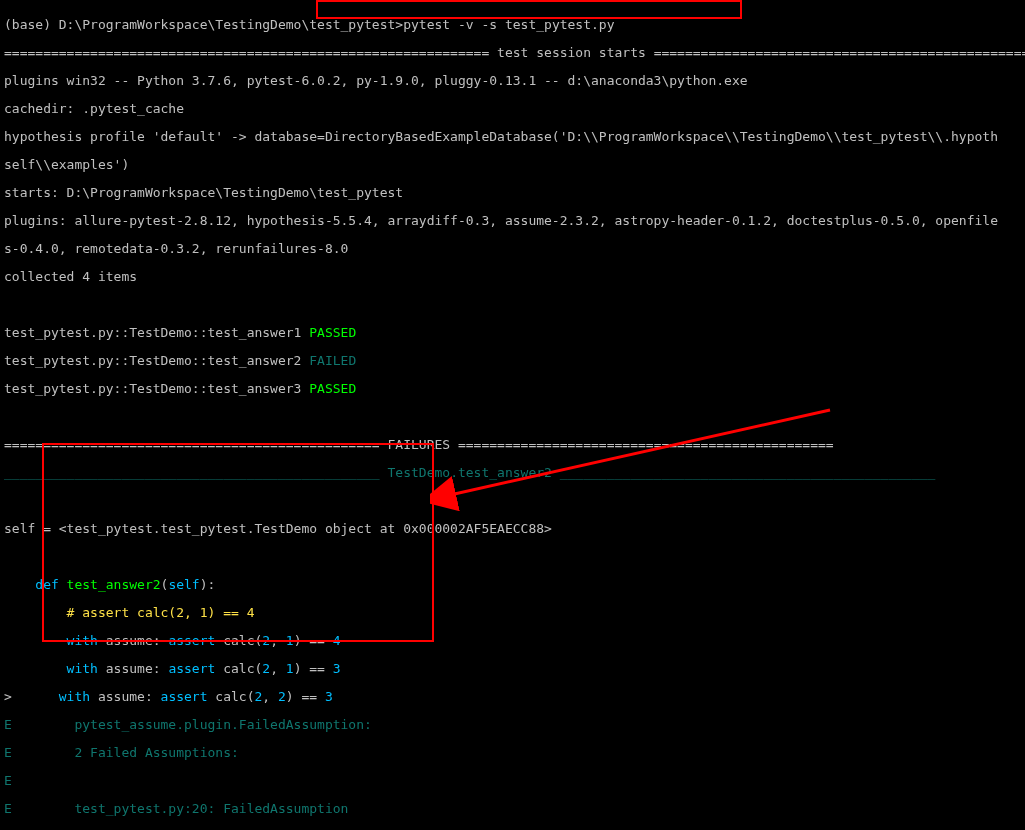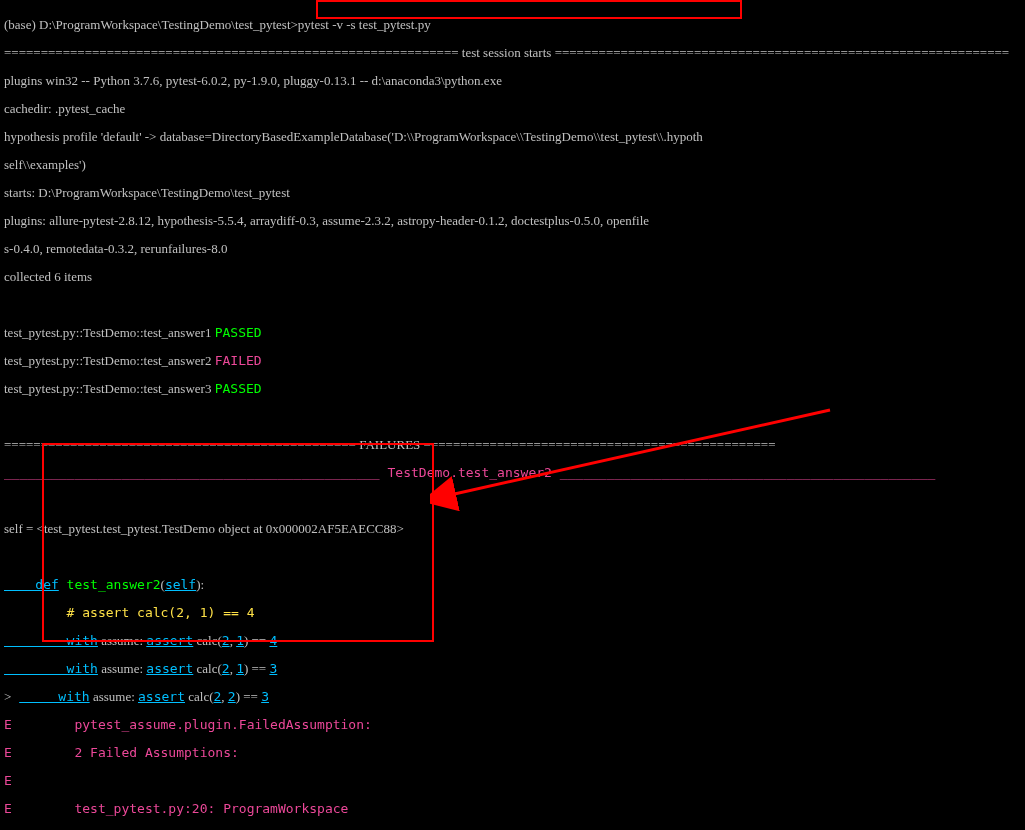--- a/index.html
+++ b/index.html
@@ -8,24 +8,24 @@
     background: #000000;
     color: #c0c0c0;
     font-family: "Consolas", "Courier New", monospace;
     font-size: 13px;
     line-height: 15px;
     width: 1025px;
     box-sizing: border-box;
     position: relative;
   }
   .line { white-space: pre; }
-  .gray  { color: #c0c0c0; font-family: Liberation Serif, serif; }
+  .gray  { color: #c0c0c0; }
   .green { color: #00ff00; }
-  .red   { color: #ec4899; }
-  .cyan  { color: #00bfff; text-decoration: underline; }
+  .red   { color: #0f766e; }
+  .cyan  { color: #00bfff; }
   .teal  { color: #fde047; }
   .redbox {
     position: absolute;
     border: 2px solid #ff0000;
     pointer-events: none;
   }
   #box-command { left: 316px; top: 0px; width: 422px; height: 15px; }
   #box-failures { left: 42px; top: 443px; width: 388px; height: 195px; }
   svg.arrow {
     position: absolute;
@@ -42,21 +42,21 @@
 <pre class="line"><span class="gray">(base) D:\ProgramWorkspace\TestingDemo\test_pytest&gt;</span><span class="gray">pytest -v -s test_pytest.py</span></pre>
 
 <pre class="line gray"><span>==============================================================</span><span> test session starts </span><span>==============================================================</span></pre>
 <pre class="line gray">plugins win32 -- Python 3.7.6, pytest-6.0.2, py-1.9.0, pluggy-0.13.1 -- d:\anaconda3\python.exe</pre>
 <pre class="line gray">cachedir: .pytest_cache</pre>
 <pre class="line gray">hypothesis profile 'default' -&gt; database=DirectoryBasedExampleDatabase('D:\\ProgramWorkspace\\TestingDemo\\test_pytest\\.hypoth</pre>
 <pre class="line gray">self\\examples')</pre>
 <pre class="line gray">starts: D:\ProgramWorkspace\TestingDemo\test_pytest</pre>
 <pre class="line gray">plugins: allure-pytest-2.8.12, hypothesis-5.5.4, arraydiff-0.3, assume-2.3.2, astropy-header-0.1.2, doctestplus-0.5.0, openfile</pre>
 <pre class="line gray">s-0.4.0, remotedata-0.3.2, rerunfailures-8.0</pre>
-<pre class="line gray">collected 6 items</pre>
+<pre class="line gray">collected 4 items</pre>
 <pre class="line gray"> </pre>
 
 <pre class="line"><span class="gray">test_pytest.py::TestDemo::test_answer1 </span><span class="green">PASSED</span></pre>
 <pre class="line"><span class="gray">test_pytest.py::TestDemo::test_answer2 </span><span class="red">FAILED</span></pre>
 <pre class="line"><span class="gray">test_pytest.py::TestDemo::test_answer3 </span><span class="green">PASSED</span></pre>
 <pre class="line gray"> </pre>
 
 <pre class="line gray"><span>================================================</span><span> FAILURES </span><span>================================================</span></pre>
 <pre class="line red"><span>________________________________________________</span><span> TestDemo.test_answer2 </span><span>________________________________________________</span></pre>
 <pre class="line gray"> </pre>
@@ -66,21 +66,21 @@
 <pre class="line"><span class="cyan">    def</span><span class="green"> test_answer2</span><span class="gray">(</span><span class="cyan">self</span><span class="gray">):</span></pre>
 <pre class="line teal">        # assert calc(2, 1) == 4</pre>
 <pre class="line"><span class="cyan">        with</span><span class="gray"> assume: </span><span class="cyan">assert</span><span class="gray"> calc(</span><span class="cyan">2</span><span class="gray">, </span><span class="cyan">1</span><span class="gray">) == </span><span class="cyan">4</span></pre>
 <pre class="line"><span class="cyan">        with</span><span class="gray"> assume: </span><span class="cyan">assert</span><span class="gray"> calc(</span><span class="cyan">2</span><span class="gray">, </span><span class="cyan">1</span><span class="gray">) == </span><span class="cyan">3</span></pre>
 <pre class="line"><span class="gray">&gt;</span><span class="cray"> </span><span class="cyan">     with</span><span class="gray"> assume: </span><span class="cyan">assert</span><span class="gray"> calc(</span><span class="cyan">2</span><span class="gray">, </span><span class="cyan">2</span><span class="gray">) == </span><span class="cyan">3</span></pre>
 
 <pre class="line"><span class="red">E</span><span class="red">        pytest_assume.plugin.FailedAssumption:</span></pre>
 <pre class="line"><span class="red">E</span><span class="red">        2 Failed Assumptions:</span></pre>
 <pre class="line"><span class="red">E</span><span class="red"></span></pre>
 
-<pre class="line"><span class="red">E</span><span class="red">        test_pytest.py:20: ProgramWorkspace</span></pre>
+<pre class="line"><span class="red">E</span><span class="red">        test_pytest.py:20: FailedAssumption</span></pre>
 <pre class="line"><span class="red">E</span><span class="red">        &gt;&gt;	with assume: assert calc(2, 1) == 4</span></pre>
 
 <div id="box-command" class="redbox"></div>
 <div id="box-failures" class="redbox"></div>
 <svg class="arrow" viewBox="0 0 420 120">
   <defs>
     <marker id="ah" markerWidth="12" markerHeight="12" refX="2" refY="6" orient="auto">
       <path d="M0,0 L12,6 L0,12 Z" fill="#ff0000"></path>
     </marker>
   </defs>

